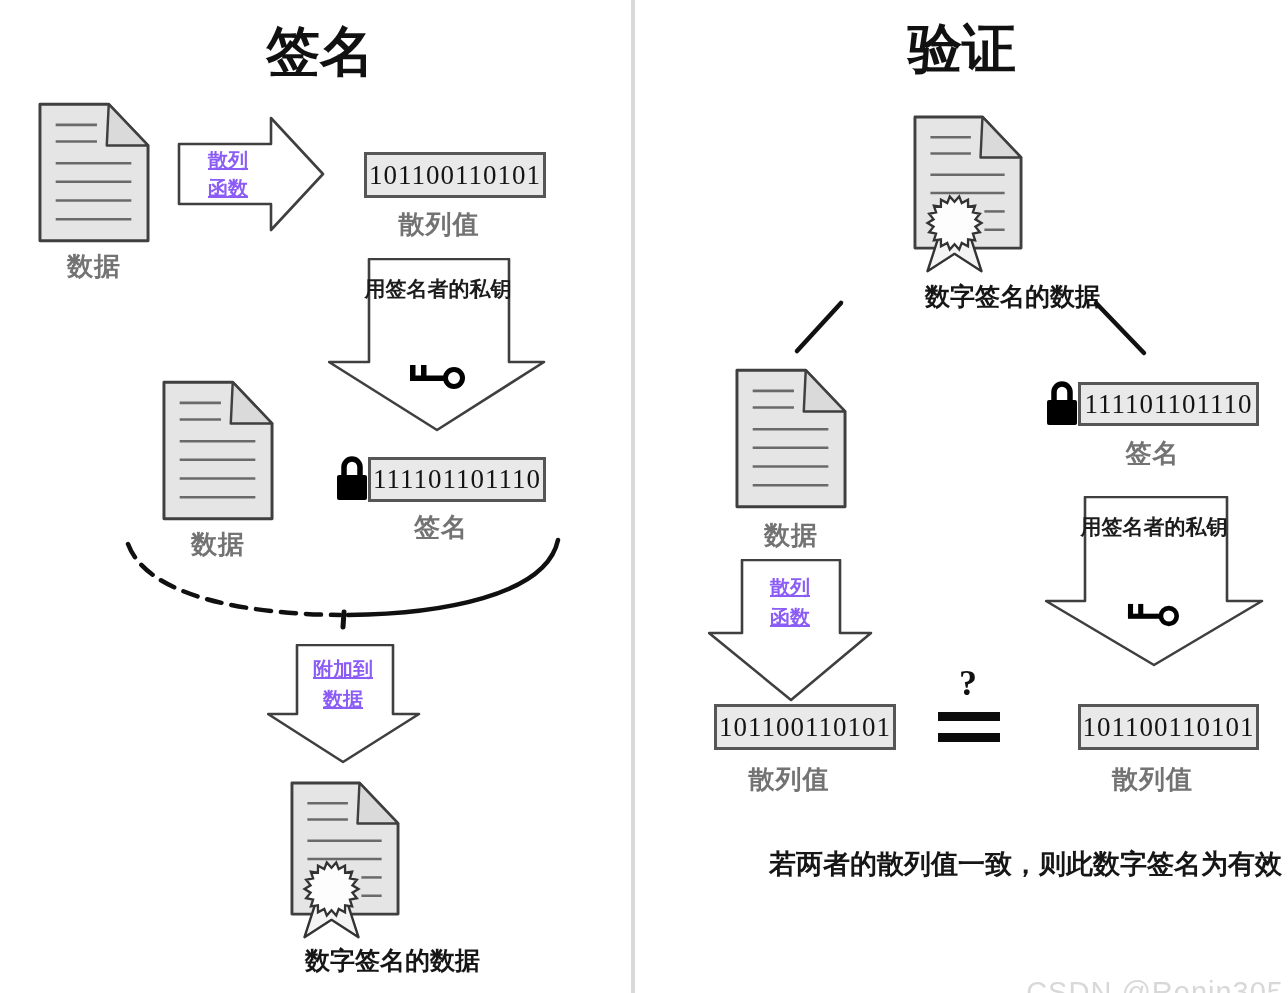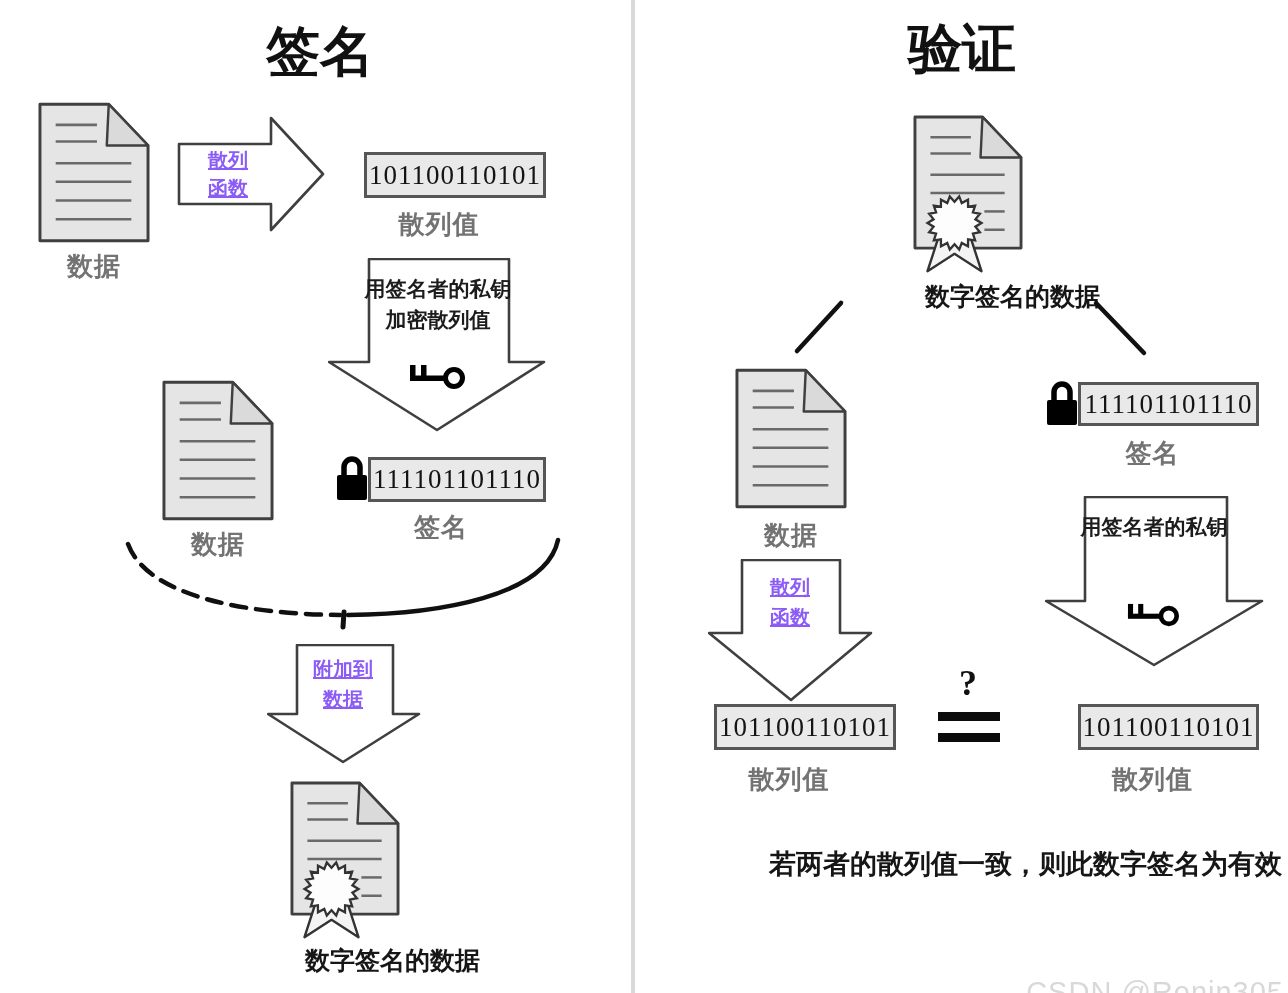--- a/index.html
+++ b/index.html
@@ -51,21 +51,20 @@
   </div>
 
   <div class="abs binbox" style="left:348px;top:152px;width:176px;height:40px;">101100110101</div>
   <div class="abs lbl" style="left:348px;top:207px;width:182px;">散列值</div>
 
   <svg class="abs" style="left:328px;top:258px;" width="218" height="174" viewBox="0 0 218 174">
     <polygon points="41,1 181,1 181,104 216,104 109,172 1,104 41,104" fill="#ffffff" stroke="#3f3f3f" stroke-width="2.6" stroke-linejoin="round"></polygon>
   </svg>
   <div class="abs arrowtext" style="left:338px;top:274px;width:200px;">
     <div>用签名者的私钥</div>
-    <div>加密散列值</div>
   </div>
   <svg class="abs" style="left:409px;top:364px;" width="57" height="28" viewBox="0 0 57 28">
     <circle cx="45" cy="14" r="8.5" fill="none" stroke="#000" stroke-width="5"></circle>
     <rect x="1" y="11.5" width="36" height="5.5" fill="#000"></rect>
     <rect x="1" y="1" width="5.5" height="14" fill="#000"></rect>
     <rect x="12" y="1" width="5.5" height="14" fill="#000"></rect>
   </svg>
 
   <div class="abs binbox" style="left:352px;top:457px;width:172px;height:39px;">111101101110</div>
   <svg class="abs" style="left:334px;top:453px;" width="36" height="50" viewBox="0 0 36 50">

